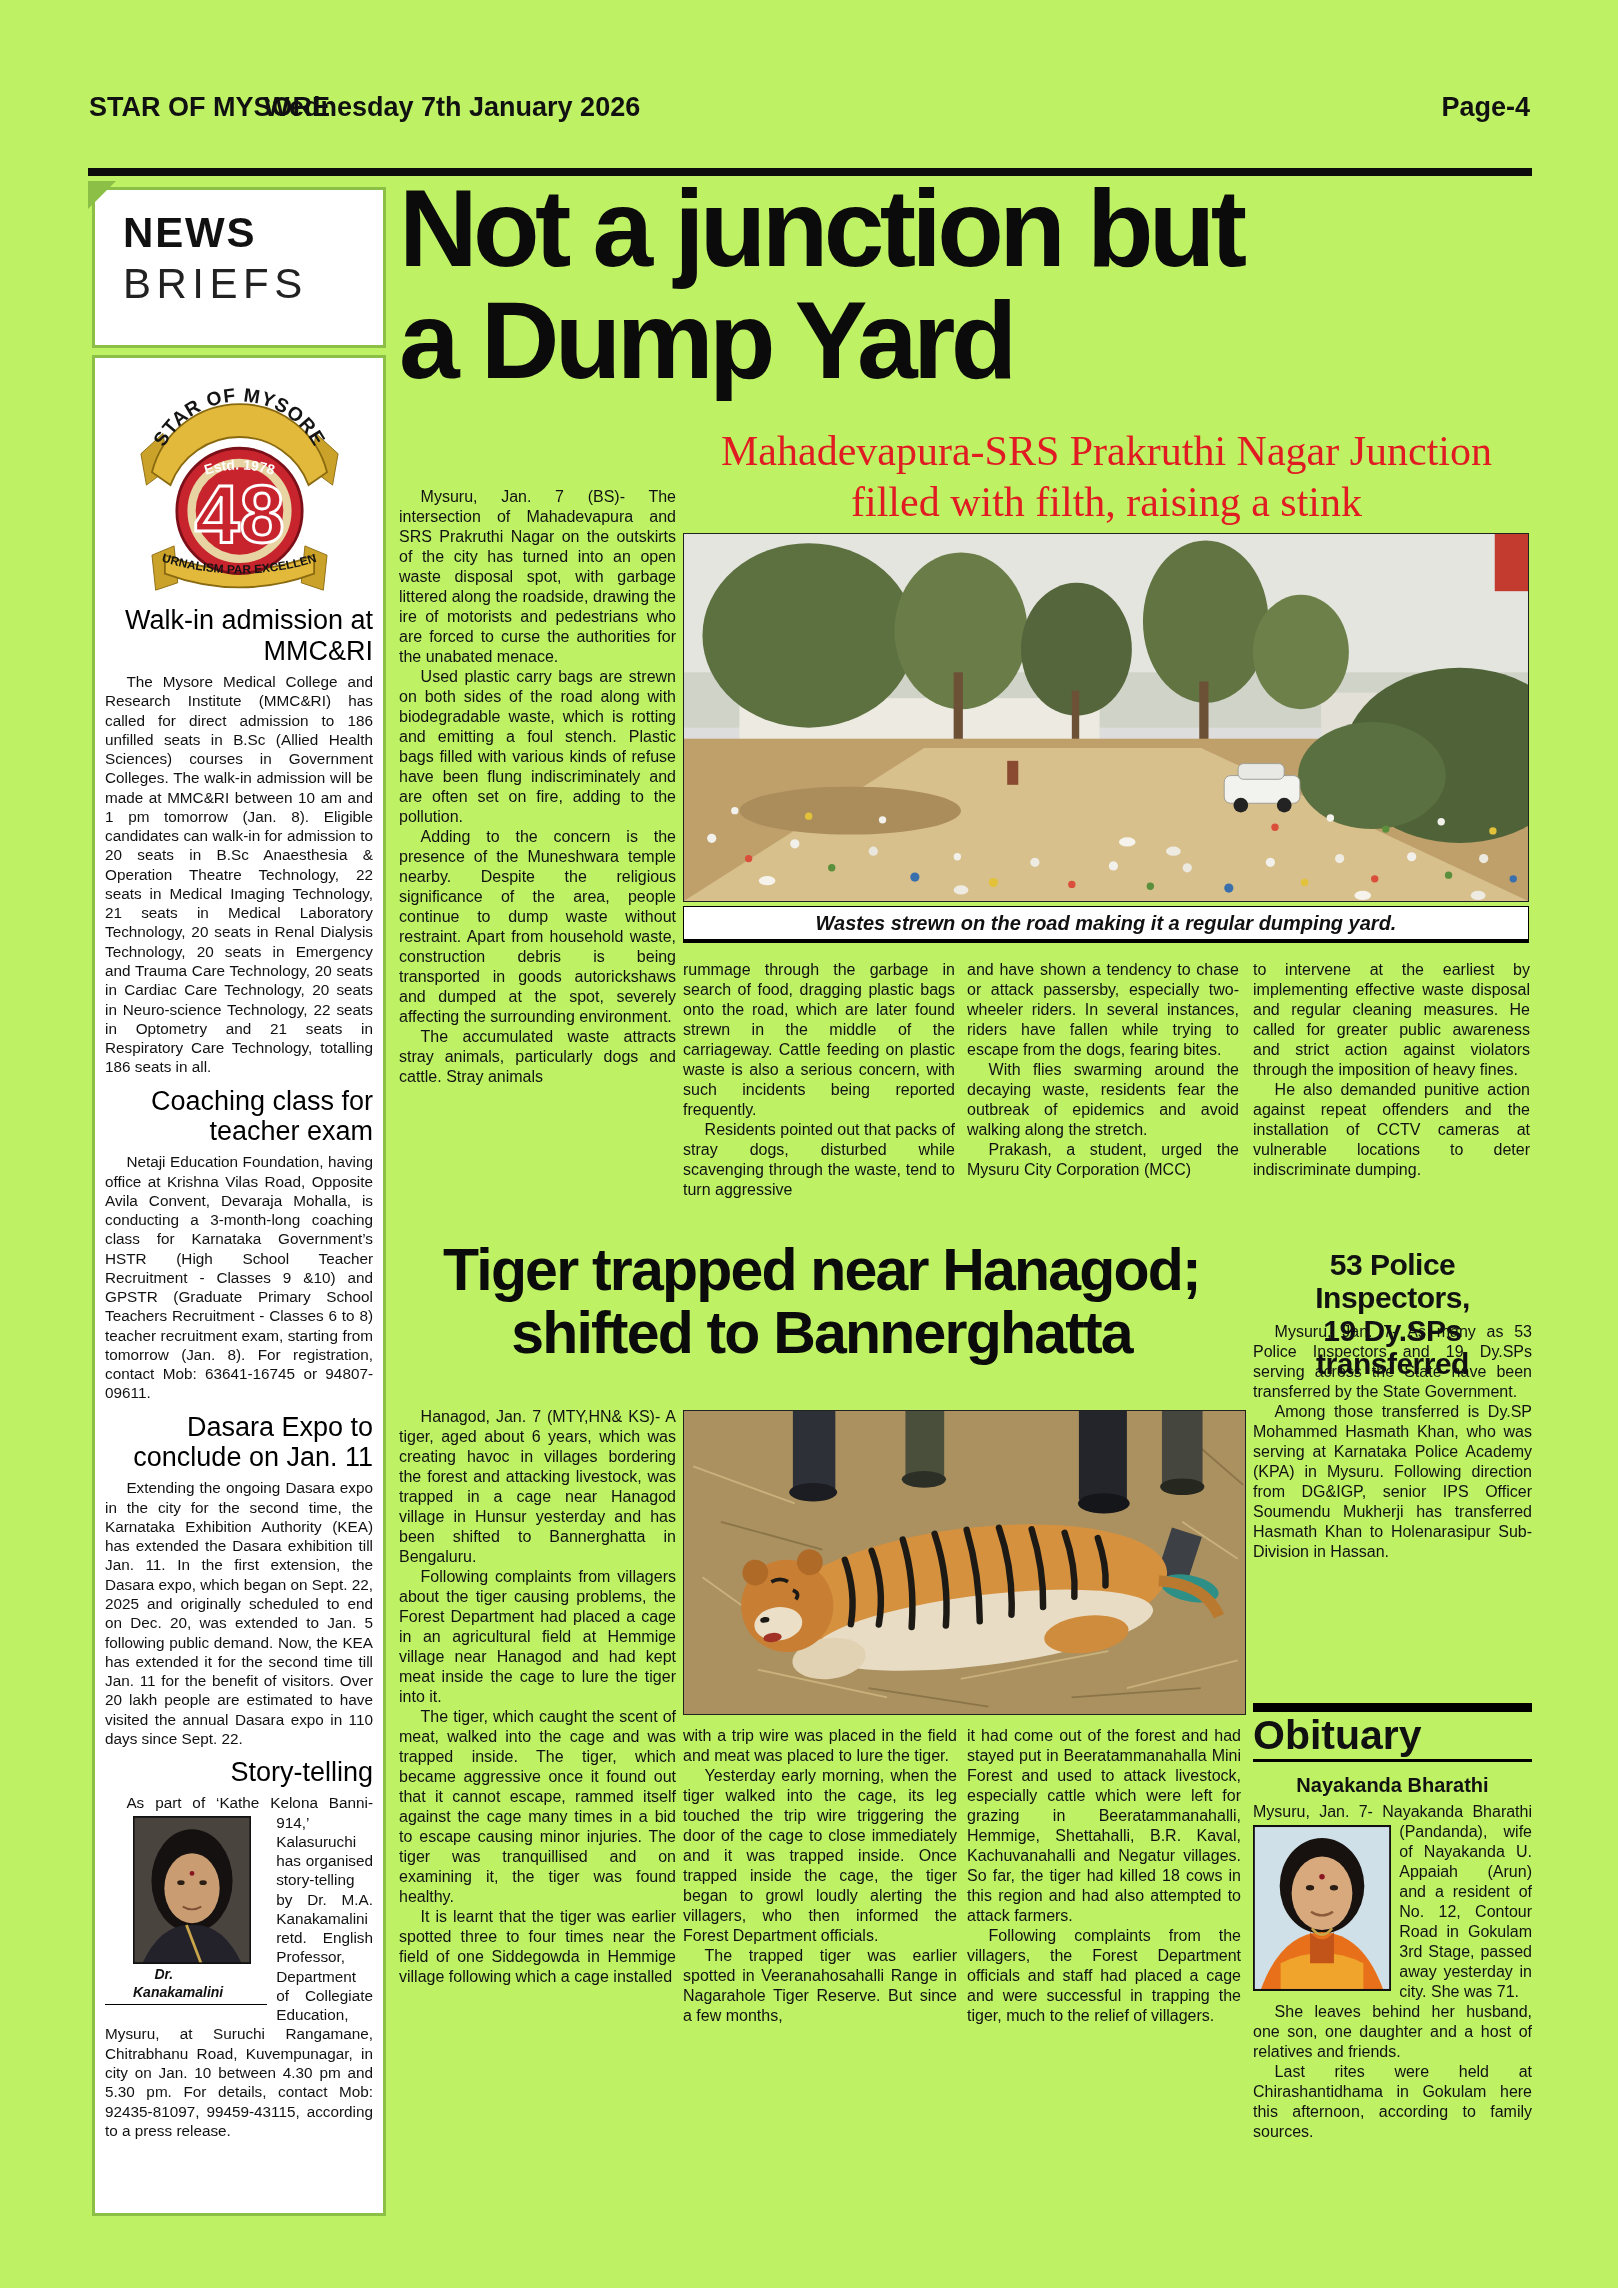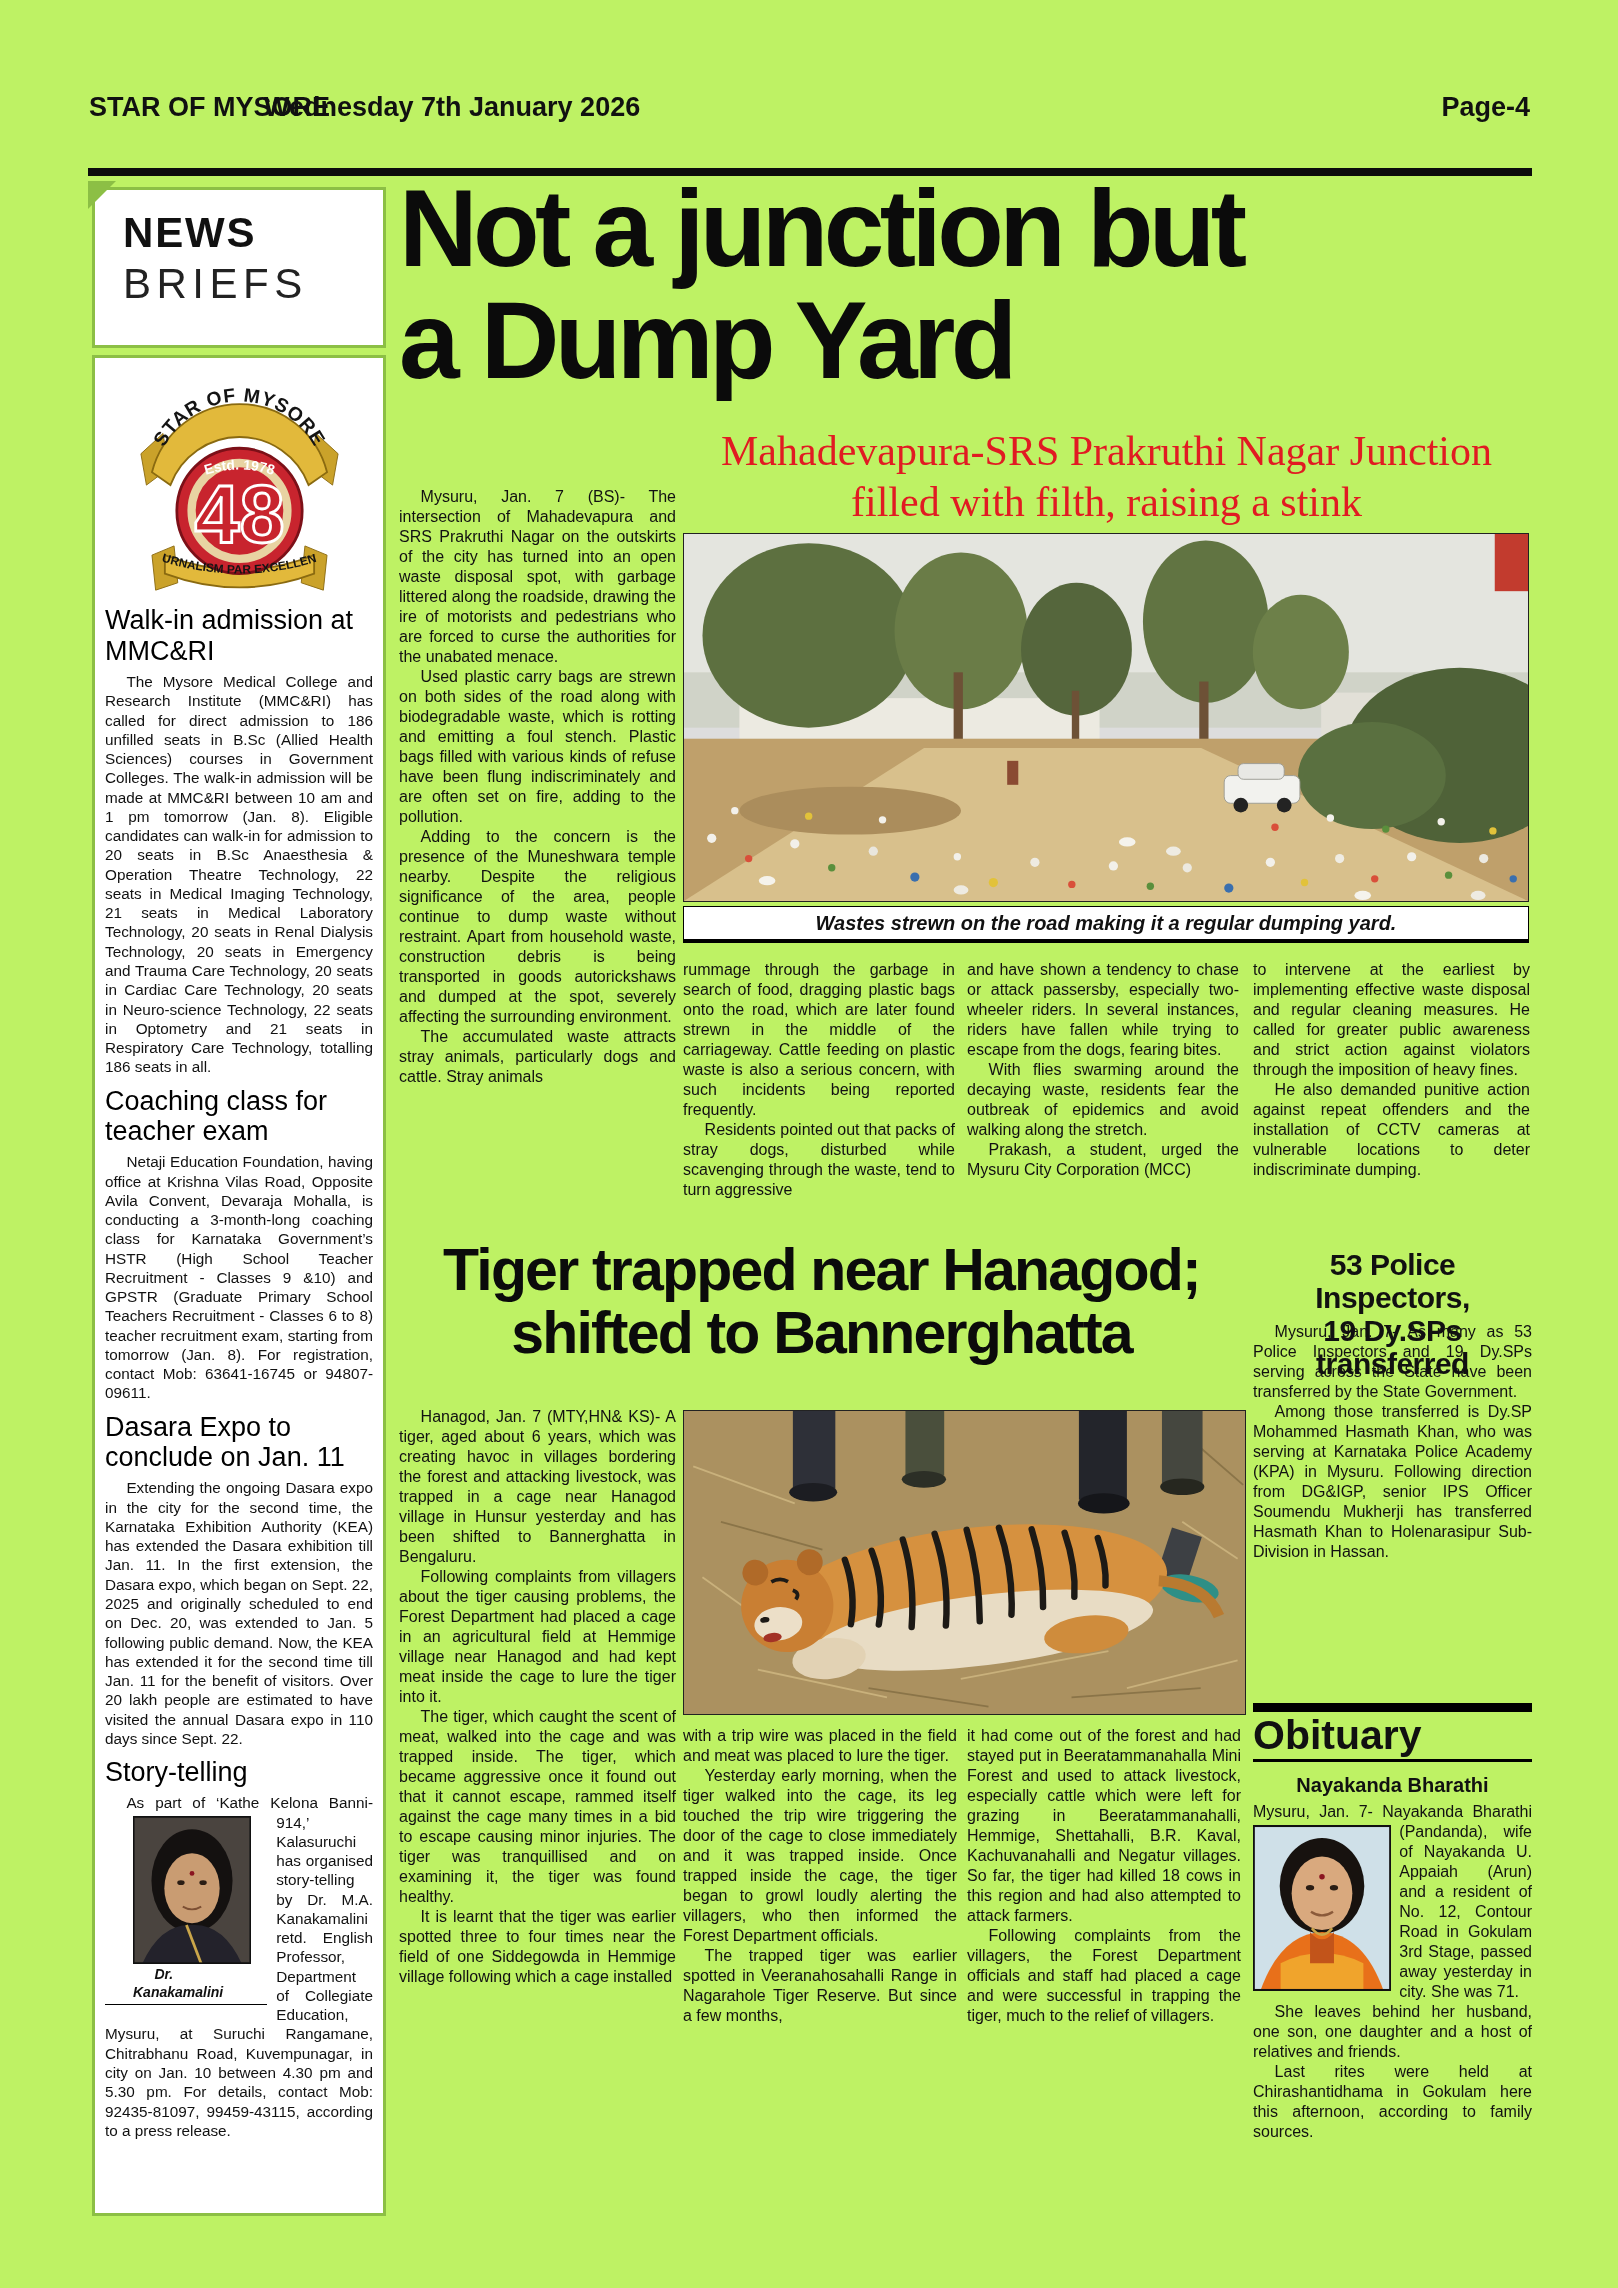--- a/index.html
+++ b/index.html
@@ -11,21 +11,21 @@
   .hpage{position:absolute;right:89px;top:92px;font-size:27px;font-weight:bold;}
   .hrule{position:absolute;left:88px;right:87px;top:168px;height:8.3px;background:#0c0c0c;}
   
   .nb-box{position:absolute;left:92px;top:187px;width:288px;height:155px;border:3.7px solid #8cbf45;background:#fff;}
   .nb-fold{position:absolute;left:-7.4px;top:-9.2px;width:0;height:0;border-top:28px solid #8cbf45;border-right:28px solid transparent;}
   .nb-news{margin:18.5px 0 0 28px;font-size:42px;font-weight:800;letter-spacing:1.8px;}
   .nb-briefs{margin:3.7px 0 0 28px;font-size:42px;font-weight:400;letter-spacing:5.5px;color:#222;}
   .sb-box{position:absolute;left:92px;top:355px;width:288px;height:1855px;border:3.7px solid #8cbf45;background:#fff;overflow:hidden;}
   .sb-inner{padding:5.5px 10px 0 10px;}
   .logo-wrap{text-align:center;margin:1.8px 0 3.7px 0;}
-  .sb-h{font-size:27px;font-weight:400;line-height:1.13;margin:9.2px 0 5.5px 0;color:#000;}
+  .sb-h{font-size:27px;font-weight:400;line-height:1.13;margin:9.2px 0 5.5px 0;color:#000;text-align:right;}
   .sb-p{font-size:15.3px;line-height:1.26;text-align:justify;text-indent:1.4em;margin:0;}
   .story-float{float:left;width:134px;margin:3.7px 9.2px 1.8px 0;border-bottom:1.8px solid #000;padding-left:28px;}
   .story-cap{font-size:14px;font-weight:bold;font-style:italic;padding:1.8px 0 2.8px 0;}
   
   .main-hl{position:absolute;left:399px;top:172px;width:1133px;text-align:left;
            font-size:109px;font-weight:bold;line-height:1.03;letter-spacing:-4.6px;color:#0b0b0b;}
   .sub-hl{position:absolute;left:683px;top:426px;width:847px;text-align:center;
           font-family:"Liberation Serif",serif;font-size:42px;line-height:1.22;color:#e11b22;}
   
   .photo{position:absolute;border:1.8px solid #222;background:#ddd;}

